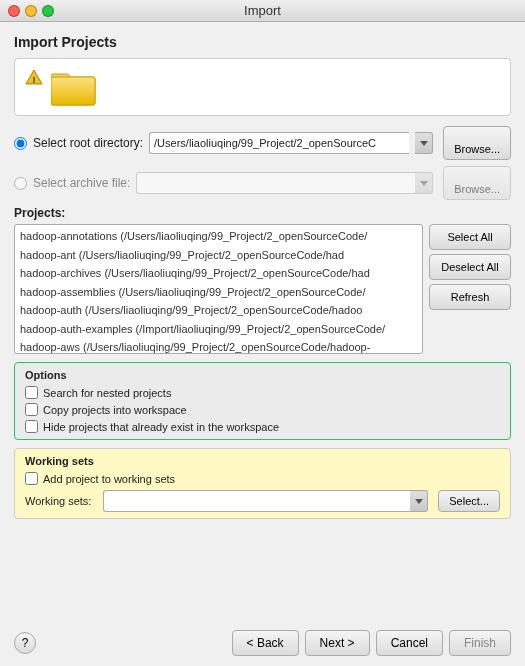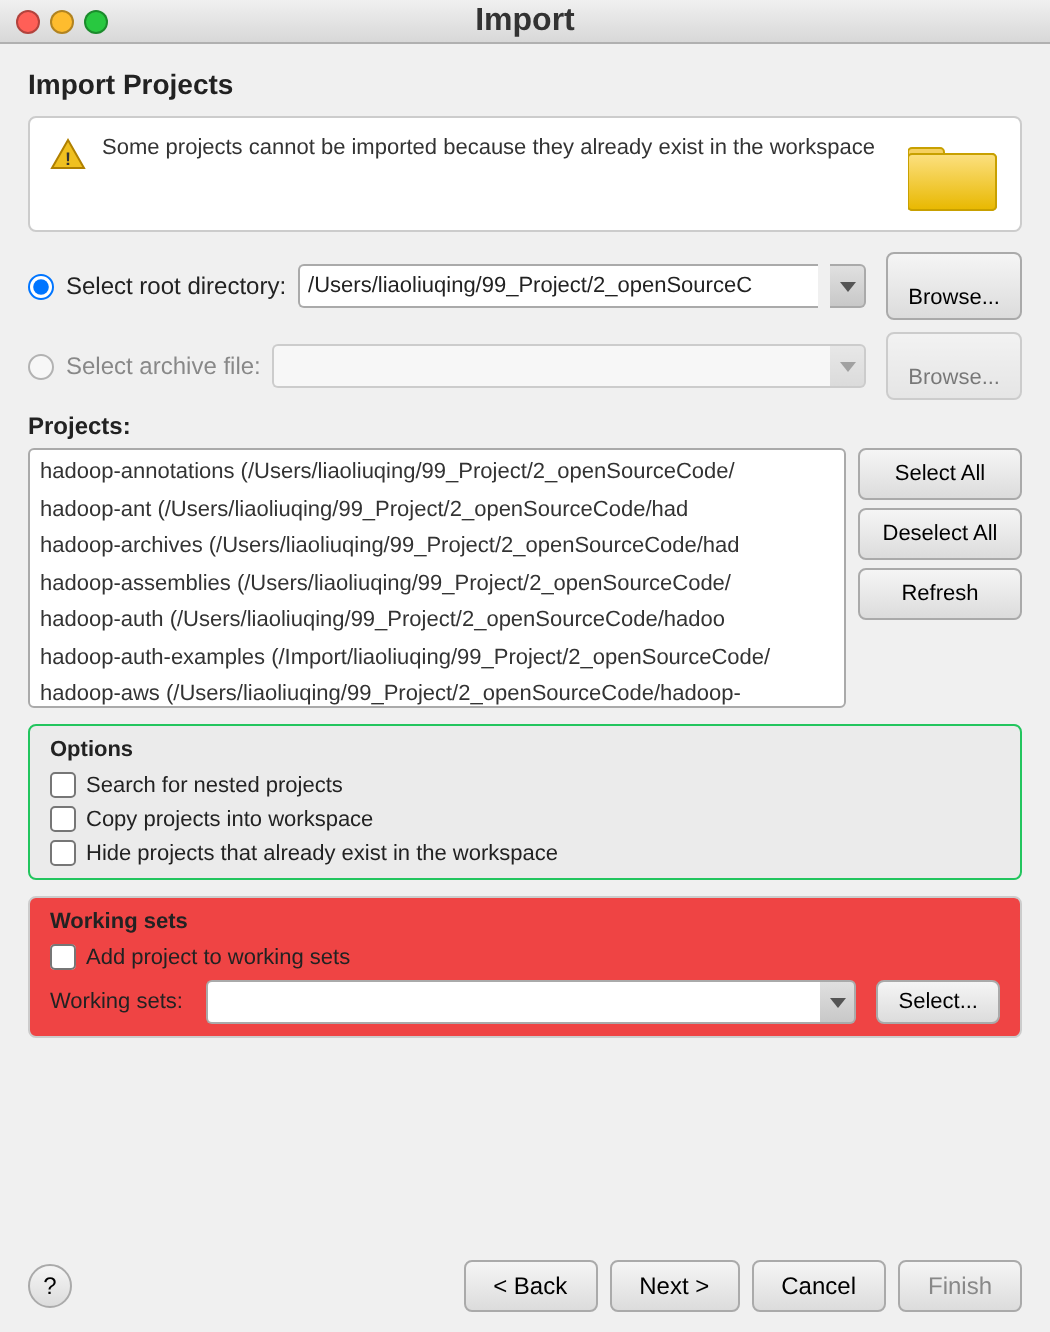--- a/index.html
+++ b/index.html
@@ -30,22 +30,22 @@
     .titlebar-btn {
       width: 12px;
       height: 12px;
       border-radius: 50%;
       border: 1px solid rgba(0,0,0,0.3);
     }
     .btn-close { background: #ff5f57; }
     .btn-min { background: #febc2e; }
     .btn-max { background: #28c840; }
     .titlebar-title {
-      font-size: 16px;
-      font-weight: bold;
+      font-size: 13px;
+      font-weight: normal;
       color: #333;
     }
     .dialog {
       margin: 0 auto;
       background: #f0f0f0;
       height: calc(666px - 22px);
       display: flex;
       flex-direction: column;
       padding: 12px 14px 10px 14px;
     }
@@ -189,21 +189,21 @@
       gap: 5px;
       margin-bottom: 4px;
     }
     .checkbox-row:last-child { margin-bottom: 0; }
     .checkbox-row label { font-size: 11px; }
     .working-sets-section {
       border: 1px solid #ccc;
       border-radius: 4px;
       padding: 6px 10px;
       margin-bottom: 8px;
-      background: #ef4444;
+      background: #fef9c3;
     }
     .working-sets-title {
       font-size: 11px;
       font-weight: bold;
       margin-bottom: 5px;
     }
     .working-sets-row {
       display: flex;
       align-items: center;
       gap: 5px;
@@ -324,21 +324,20 @@
 
 <div class="dialog">
 
   <div class="dialog-title">Import Projects</div>
 
   <div class="warning-box">
     <svg class="warning-icon" viewBox="0 0 18 18">
       <polygon points="9,2 17,16 1,16" fill="#f0c020" stroke="#b08000" stroke-width="1"></polygon>
       <text x="9" y="14.5" text-anchor="middle" font-size="9" font-weight="bold" fill="#333">!</text>
     </svg>
-    <span class="warning-text">Some projects cannot be imported because they already exist in the workspace</span>
 
     <svg class="folder-icon" viewBox="0 0 46 40">
       <rect x="0" y="10" width="44" height="28" rx="2" fill="#f5d060" stroke="#c8a000" stroke-width="1"></rect>
       <rect x="0" y="7" width="18" height="6" rx="2" fill="#f5d060" stroke="#c8a000" stroke-width="1"></rect>
       <rect x="0" y="10" width="44" height="28" rx="2" fill="url(#fg)" stroke="#c8a000" stroke-width="1"></rect>
       <defs>
         <linearGradient id="fg" x1="0" y1="0" x2="0" y2="1">
           <stop offset="0%" stop-color="#fce080"></stop>
           <stop offset="100%" stop-color="#e8b800"></stop>
         </linearGradient>

